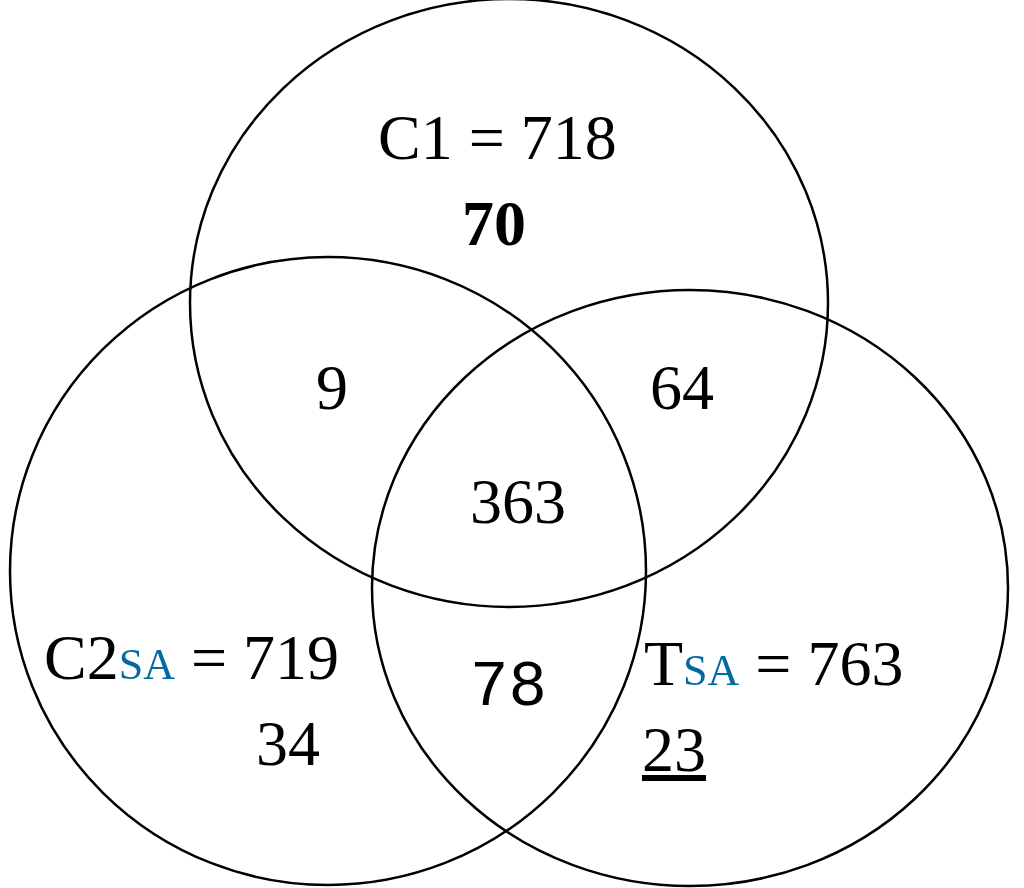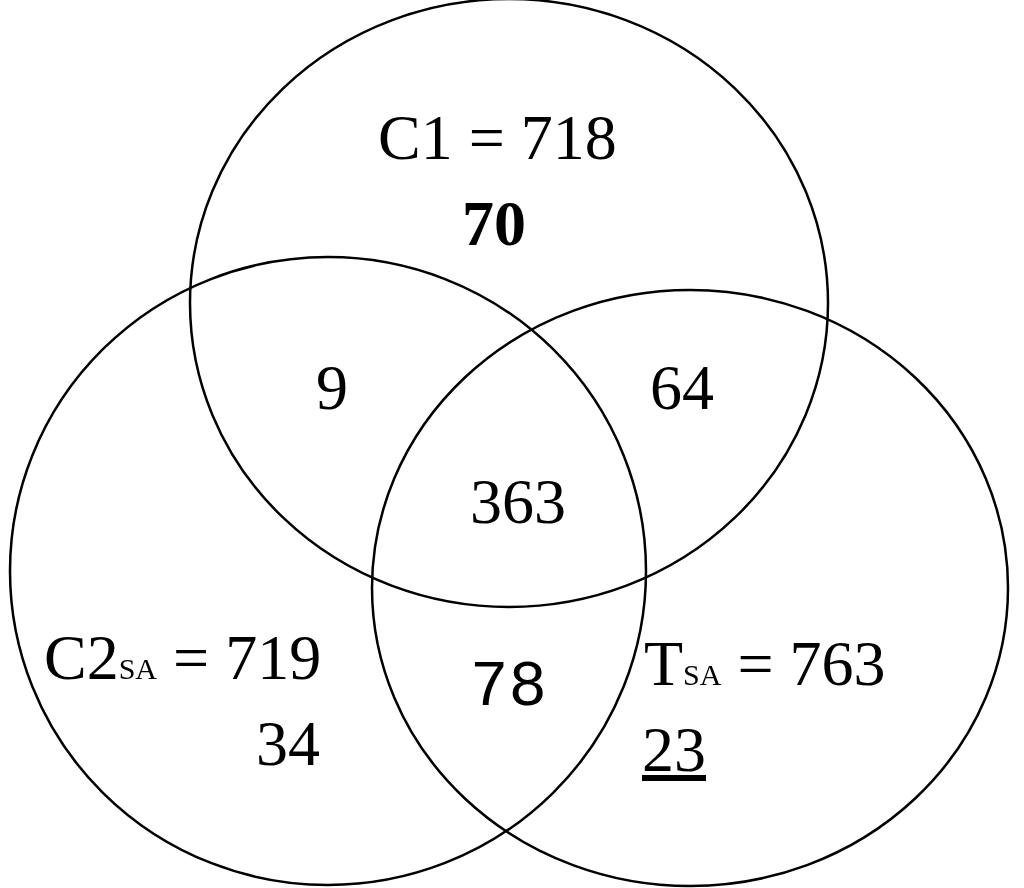--- a/index.html
+++ b/index.html
@@ -1,19 +1,19 @@
 <!DOCTYPE html>
 <html><head>
 <meta charset="utf-8">
 <style>
   html,body{margin:0;padding:0;background:#fff;}
   body{width:1024px;height:888px;position:relative;overflow:hidden;font-family:"Liberation Serif","DejaVu Serif",serif;color:#000;}
   svg{position:absolute;left:0;top:0;}
   .lbl{position:absolute;font-size:64px;line-height:1;white-space:nowrap;}
-  .sub{font-size:30px;color:#000000;}
+  .sub{font-size:44px;color:#0369a1;}
 </style>
 </head>
 <body>
 
 <svg width="1024" height="888">
   <ellipse cx="509" cy="303" rx="319" ry="304" fill="none" stroke="#000" stroke-width="2.5"></ellipse>
   <ellipse cx="328" cy="571" rx="318" ry="314" fill="none" stroke="#000" stroke-width="2.5"></ellipse>
   <ellipse cx="690" cy="588" rx="318" ry="298" fill="none" stroke="#000" stroke-width="2.5"></ellipse>
 </svg>
 

